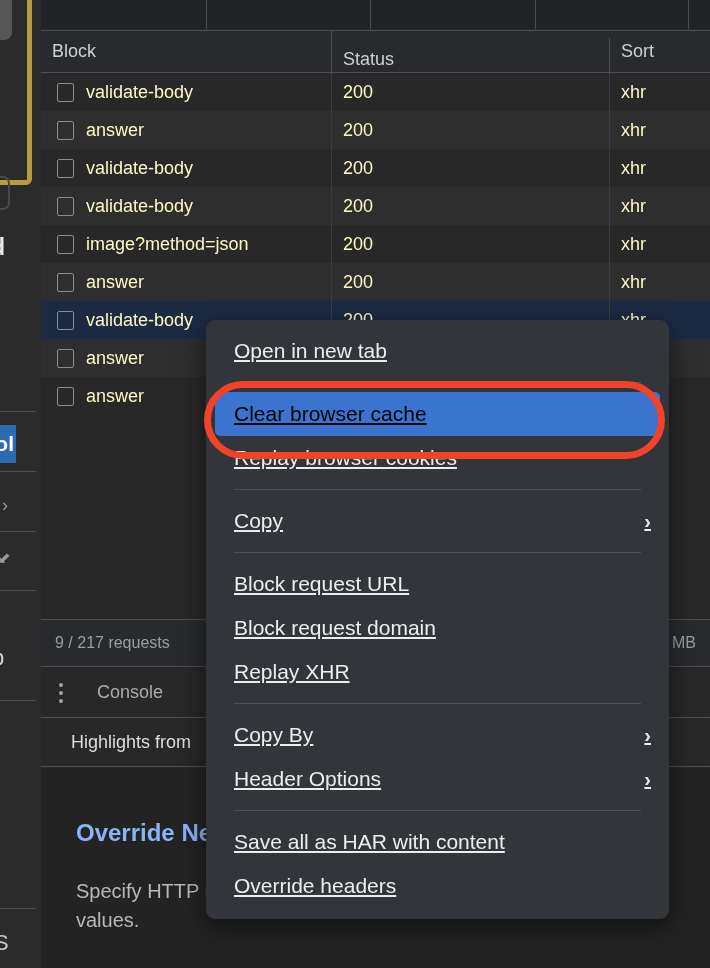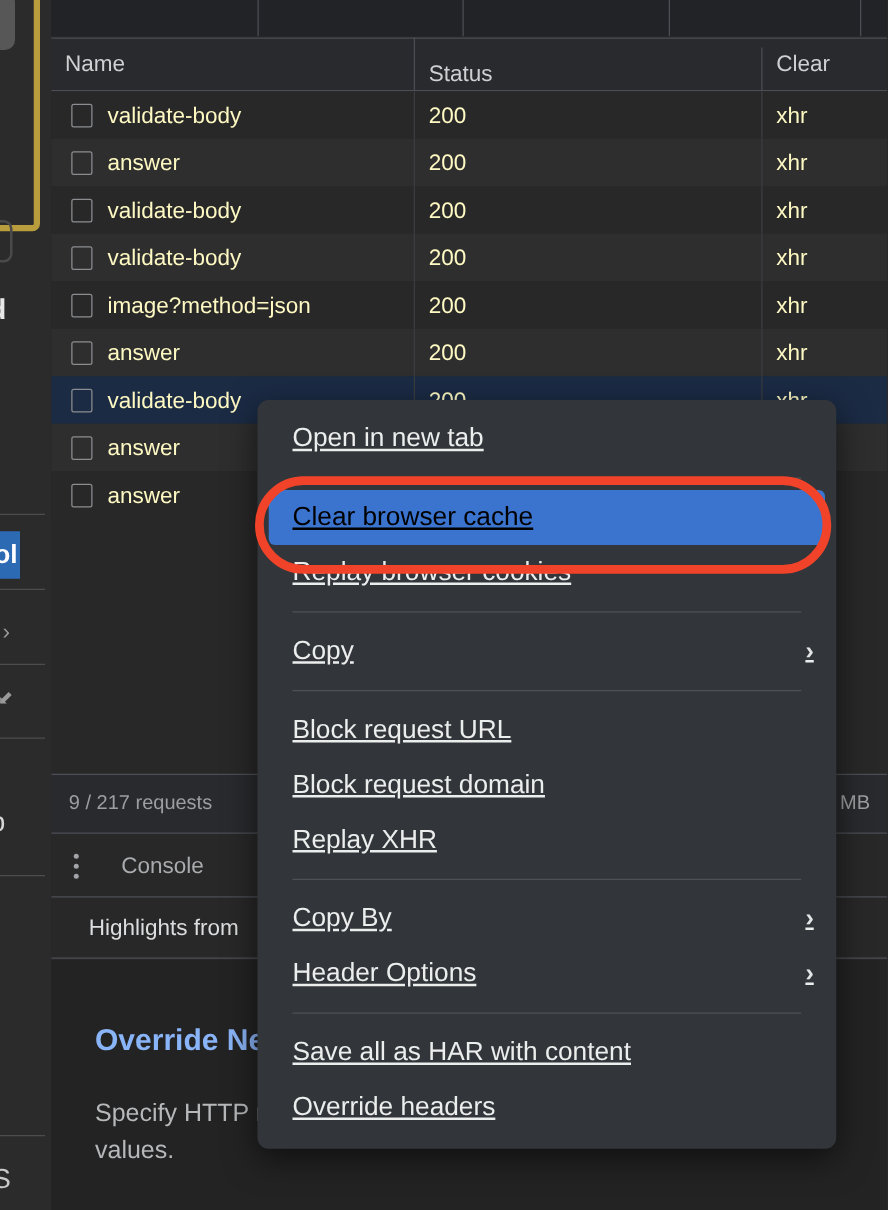--- a/index.html
+++ b/index.html
@@ -348,23 +348,23 @@
 
     <div class="overview-strip">
       <div class="overview-cell" style="width:166px"></div>
       <div class="overview-cell" style="width:164px"></div>
       <div class="overview-cell" style="width:165px"></div>
       <div class="overview-cell" style="width:153px"></div>
       <div class="overview-cell" style="width:21px;border-right:none"></div>
     </div>
 
     <div class="tbl-head">
-      <div class="th name">Name</div>
+      <div class="th name">Block</div>
       <div class="th status">Status</div>
-      <div class="th type">Clear</div>
+      <div class="th type">Sort</div>
     </div>
 
     <div class="rows" id="rows-host">
         <div class="row">
           <div class="cell name">
             <span class="rowcheck"></span>
             <span>validate-body</span>
           </div>
           <div class="cell status">200</div>
           <div class="cell type">xhr</div>

